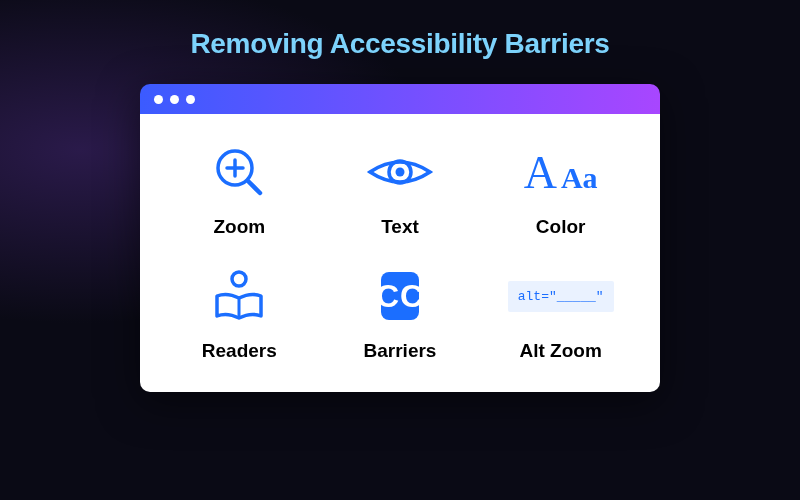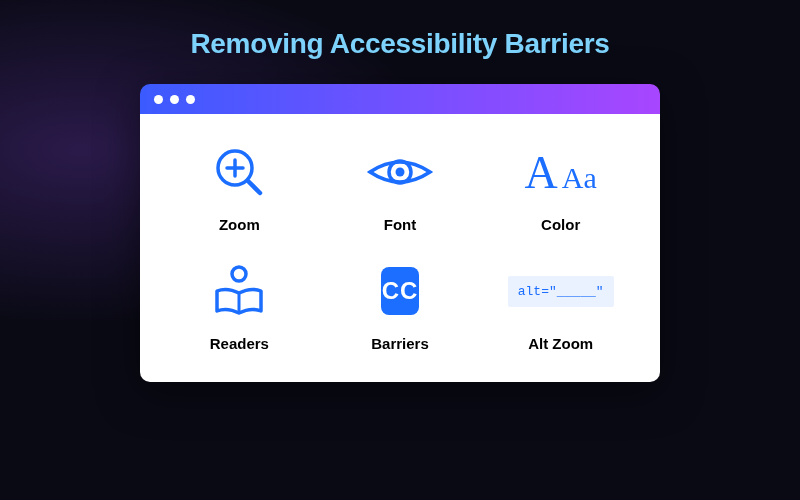--- a/index.html
+++ b/index.html
@@ -59,40 +59,40 @@
     }
     .icon-box {
       height: 60px;
       display: flex;
       align-items: center;
       justify-content: center;
       margin-bottom: 14px;
     }
     .label {
       color: #000;
-      font-size: 15px;
+      font-size: 19px;
       font-weight: 700;
     }
     .font-glyph {
       color: #1b6eff;
       font-family: Georgia, serif;
       display: flex;
       align-items: baseline;
       gap: 4px;
     }
     .font-big { font-size: 46px; font-weight: 400; }
-    .font-small { font-size: 30px; font-weight: 400; }
+    .font-small { font-size: 30px; font-weight: 700; }
     .cc-box {
       width: 38px;
       height: 48px;
       background: #1b6eff;
       border-radius: 8px;
       color: #fff;
       font-weight: 700;
-      font-size: 24px;
+      font-size: 32px;
       display: flex;
       align-items: center;
       justify-content: center;
       letter-spacing: 1px;
     }
     .alt-box {
       background: #eaf2ff;
       color: #1b6eff;
       font-family: "Courier New", monospace;
       font-size: 13px;
@@ -127,21 +127,21 @@
     </div>
 
     <div class="cell">
       <div class="icon-box">
         <svg width="70" height="44" viewBox="0 0 70 44">
           <path d="M5 22 Q35 2 65 22 Q35 42 5 22 Z" fill="none" stroke="#1b6eff" stroke-width="3.5"></path>
           <circle cx="35" cy="22" r="11" fill="none" stroke="#1b6eff" stroke-width="3.5"></circle>
           <circle cx="35" cy="22" r="4.5" fill="#1b6eff"></circle>
         </svg>
       </div>
-      <div class="label">Font</div>
+      <div class="label">Text</div>
     </div>
 
     <div class="cell">
       <div class="icon-box">
         <div class="font-glyph">
           <span class="font-big">A</span>
           <span class="font-small">Aa</span>
         </div>
       </div>
       <div class="label">Color</div>

